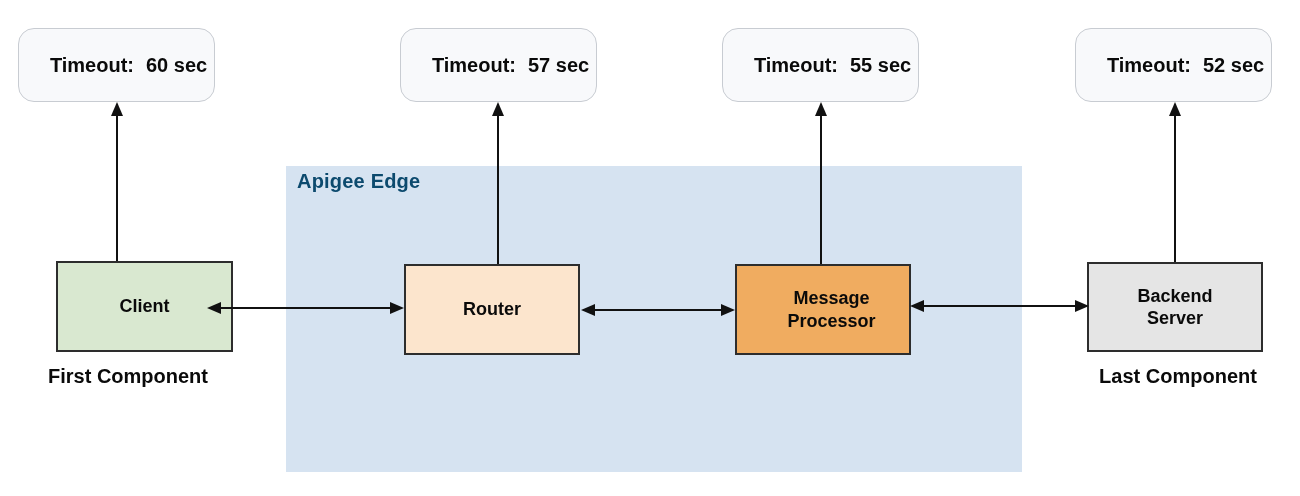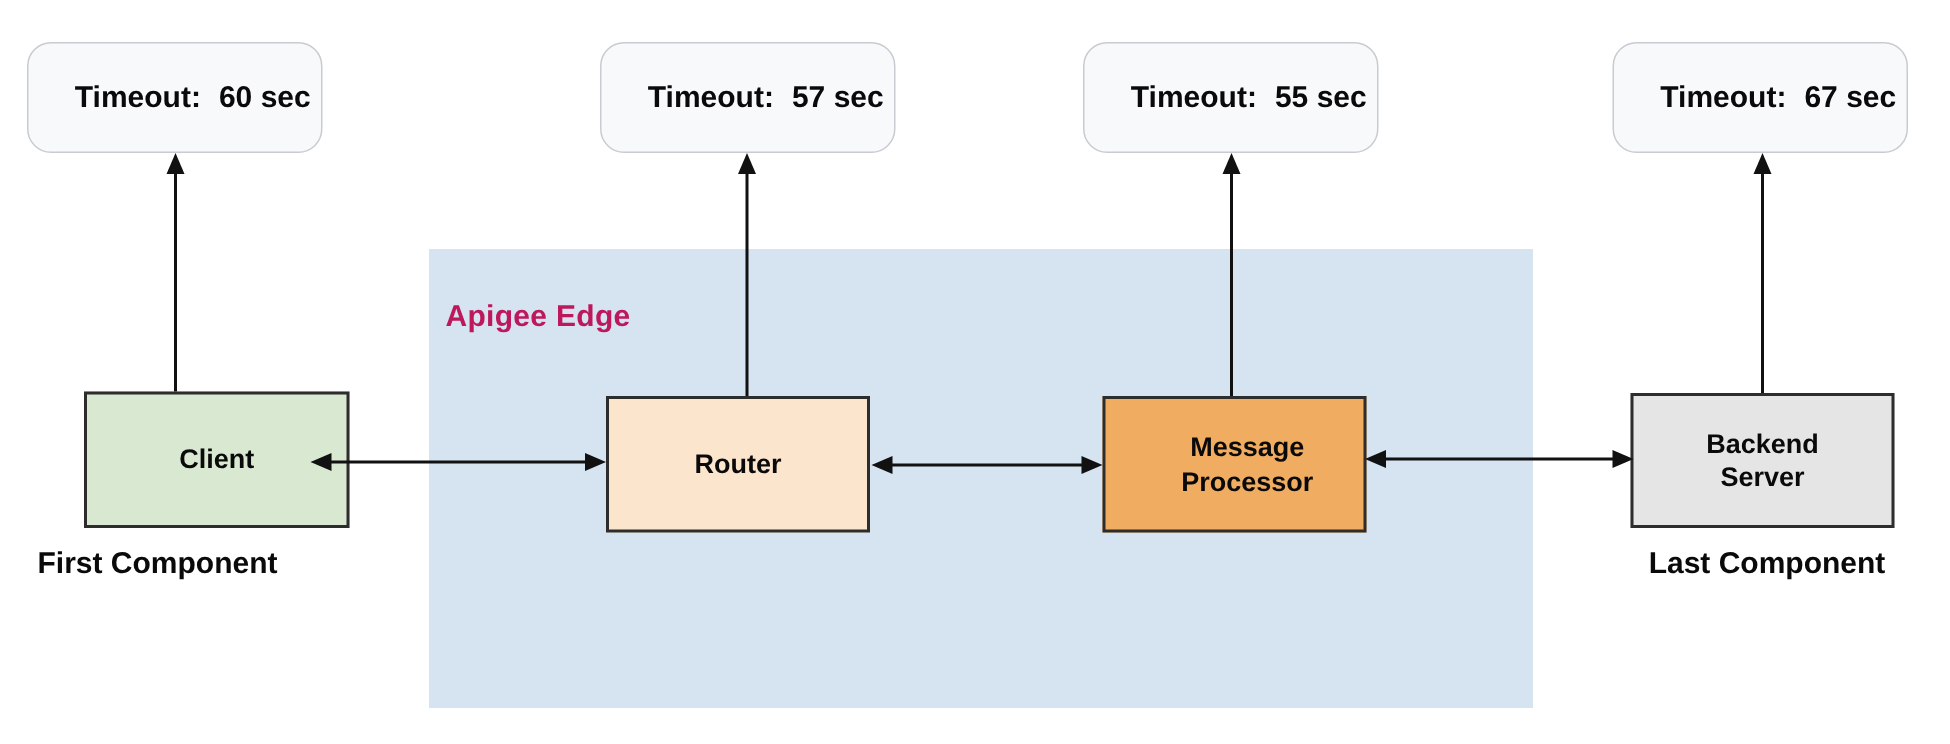--- a/index.html
+++ b/index.html
@@ -13,24 +13,24 @@
     overflow: hidden;
   }
   .region {
     position: absolute;
     left: 286px; top: 166px;
     width: 736px; height: 306px;
     background: #d6e3f1;
   }
   .region-label {
     position: absolute;
-    left: 11px; top: 34px;
+    left: 11px; top: 4px;
     font-size: 20px;
     font-weight: 700;
-    color: #be185d;
+    color: #0c4a6e;
     letter-spacing: 0.2px;
   }
   .timeout {
     position: absolute;
     top: 28px;
     width: 197px; height: 74px;
     background: #f8f9fb;
     border: 1px solid #c8ccd2;
     border-radius: 16px;
     display: flex;
@@ -101,37 +101,37 @@
   <div class="timeout" style="left: 400px; background-color: rgb(248, 249, 251);">
     <span>Timeout:</span>
     <span>57 sec</span>
   </div>
   <div class="timeout" style="left: 722px; background-color: rgb(248, 249, 251);">
     <span>Timeout:</span>
     <span>55 sec</span>
   </div>
   <div class="timeout" style="left: 1075px; background-color: rgb(248, 249, 251);">
     <span>Timeout:</span>
-    <span>67 sec</span>
+    <span>52 sec</span>
   </div>
 
   <div class="comp" style="left: 30px; top: 261px; width: 177px; height: 91px; background-color: rgb(217, 232, 208); margin-left: 26px;">
     <span>Client</span>
   </div>
   <div class="comp" style="left: 404px; top: 264px; width: 176px; height: 91px; background-color: rgb(252, 229, 205);">
     <span>Router</span>
   </div>
   <div class="comp" style="left: 735px; top: 264px; width: 176px; height: 91px; background-color: rgb(240, 172, 96); padding-left: 35px;">
     <span>Message Processor</span>
   </div>
   <div class="comp" style="left: 1087px; top: 262px; width: 176px; height: 90px; background-color: #e5e5e5;">
     <span>Backend Server</span>
   </div>
 
-  <div class="caption" style="left:5px; top:365px; width:200px">First Component</div>
+  <div class="caption" style="left:28px; top:365px; width:200px">First Component</div>
   <div class="caption" style="left:1083px; top:365px; width:190px">Last Component</div>
 
   <div>
     <div class="vshaft" style="left:116px; top:112px; height:149px"></div>
     <div class="head-up" style="left:111px; top:102px"></div>
   </div>
   <div>
     <div class="vshaft" style="left:497px; top:112px; height:152px"></div>
     <div class="head-up" style="left:492px; top:102px"></div>
   </div>

